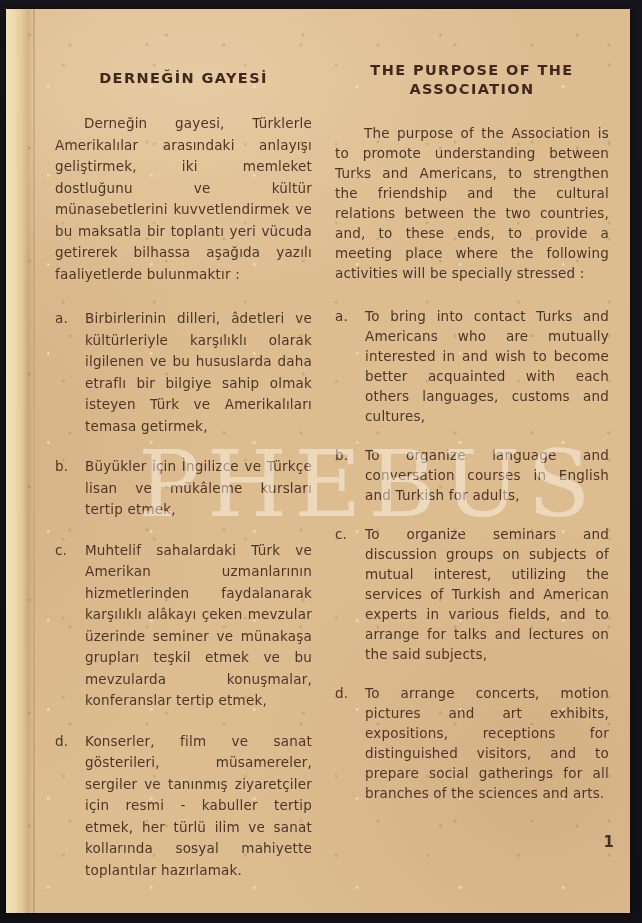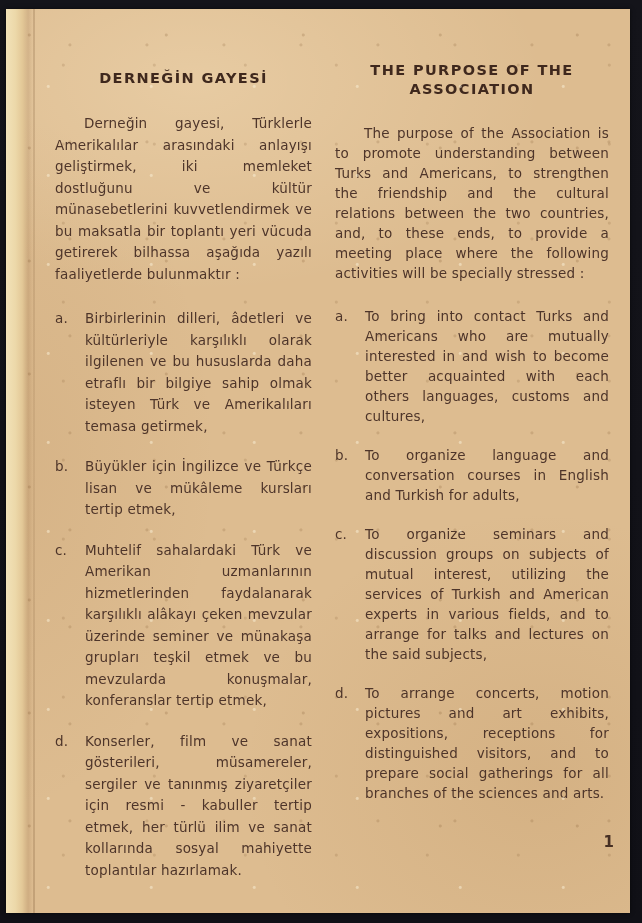--- a/index.html
+++ b/index.html
@@ -116,15 +116,16 @@
           </div>
           <div class="item">
             <span class="item-label">d.</span>
             <span class="item-text">To arrange concerts, motion pictures and art exhibits, expositions, receptions for distinguished visitors, and to prepare social gatherings for all branches of the sciences and arts.</span>
           </div>
         </div>
       </div>
 
     </div>
 
+    <div class="watermark">PHEBUS</div>
     <div class="page-number">1</div>
   </div>
 </div>
 
 </body></html>

